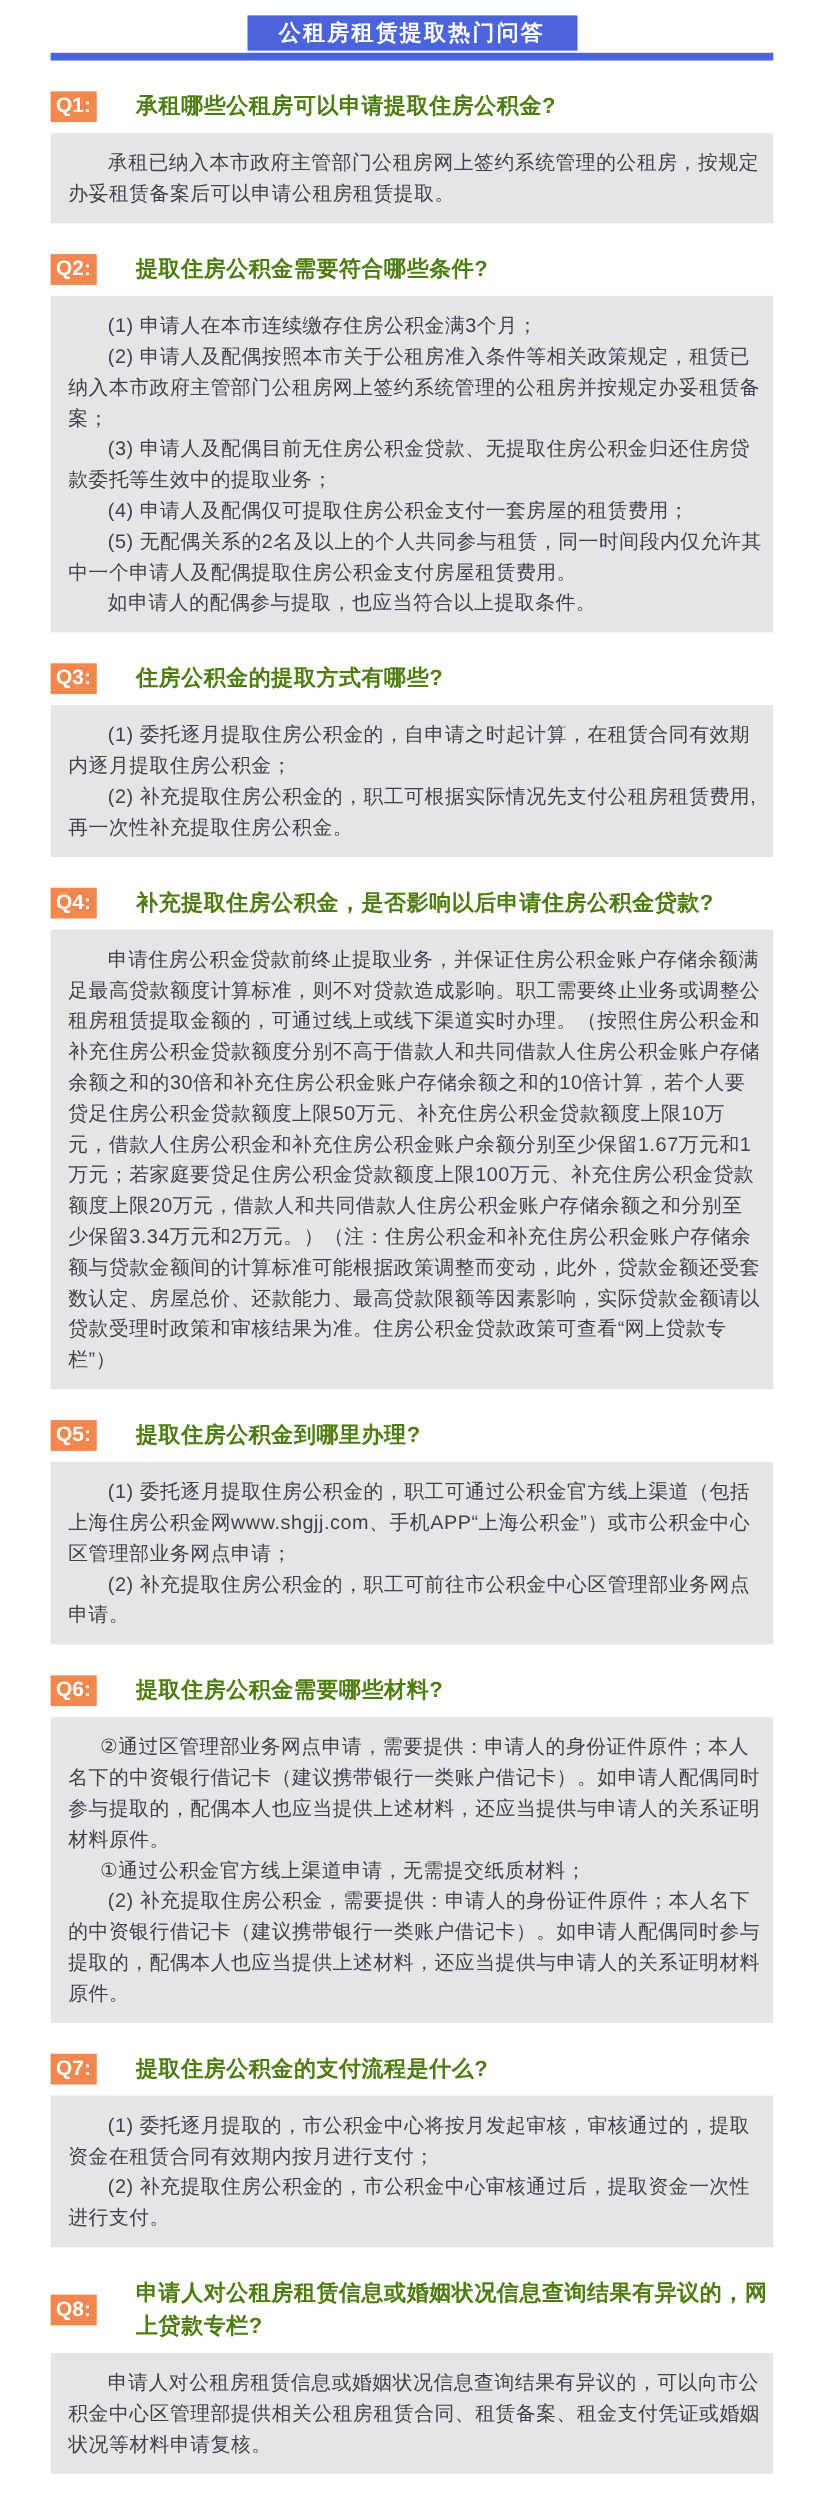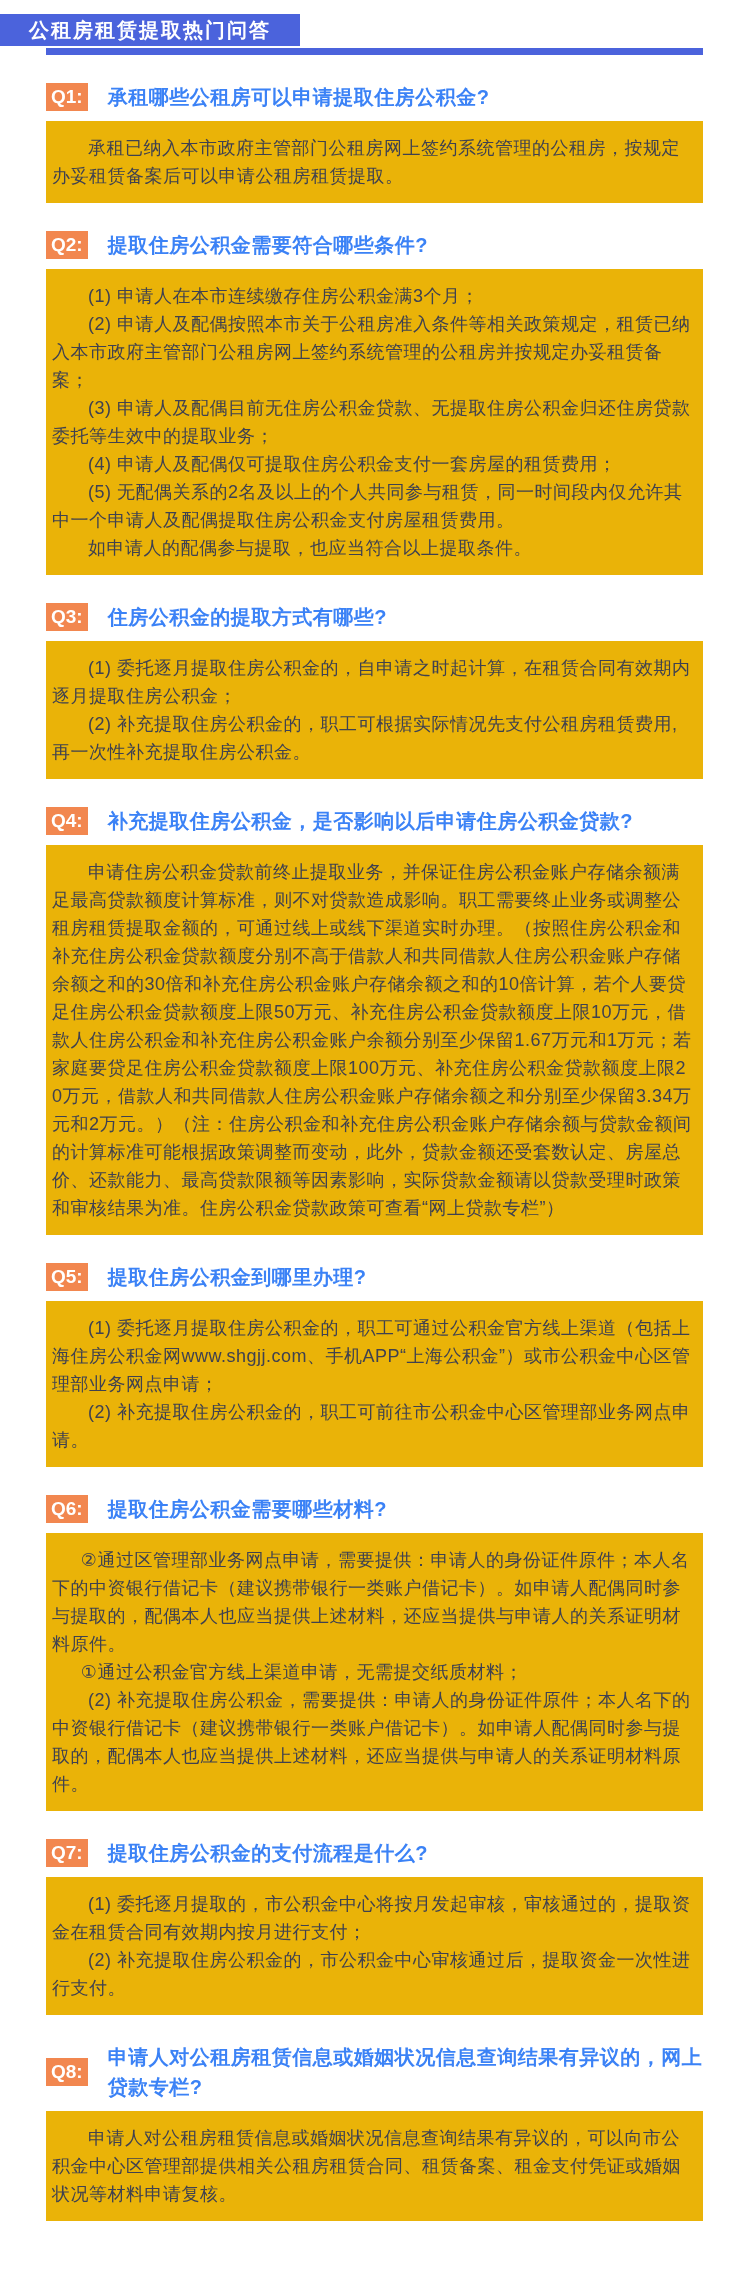--- a/index.html
+++ b/index.html
@@ -4,21 +4,21 @@
 <style>
   html,body{margin:0;padding:0;background:#ffffff;}
   body{
     width:749px;
     font-family:"Liberation Sans","DejaVu Sans",sans-serif;
     -webkit-font-smoothing:antialiased;
   }
   .page{padding:14px 0 28px;}
 
   
-  .title-wrap{}
+  .title-wrap{text-align:center;}
   .title-badge{
     display:inline-block;
     background:#4b63dc;
     color:#ffffff;
     font-size:20px;
     font-weight:bold;
     line-height:32px;
     padding:0 29px;
     letter-spacing:2px;
   }
@@ -27,43 +27,44 @@
     background:#4b63dc;
     margin:2px 46px 0 46px;
   }
 
   
   .qa{margin:0 46px;}
   .q-head{
     display:flex;
     align-items:center;
     margin-top:27px;
+    gap:32px;
   }
   .q-badge{
     flex:0 0 auto;
     background:#f2874f;
     color:#ffffff;
     font-size:19px;
     font-weight:bold;
     line-height:24px;
     padding:2px 5px;
   }
   .q-text{
     flex:1 1 auto;
-    margin-left:20px;
-    color:#3b82f6;
+    margin-left:4px;
+    color:#4d7c0f;
     font-size:20px;
     font-weight:bold;
     line-height:30px;
     letter-spacing:0.5px;
   }
   .answer{
-    background:#eab308;
+    background:#e5e5e5;
     margin-top:9px;
-    padding:13px 10px 13px 6px;
+    padding:13px 10px 13px 16px;
   }
   .answer p{
     margin:0;
     color:#3f4150;
     font-size:18px;
     line-height:28px;
     letter-spacing:0.5px;
     text-indent:2em;
     word-break:break-all;
   }

